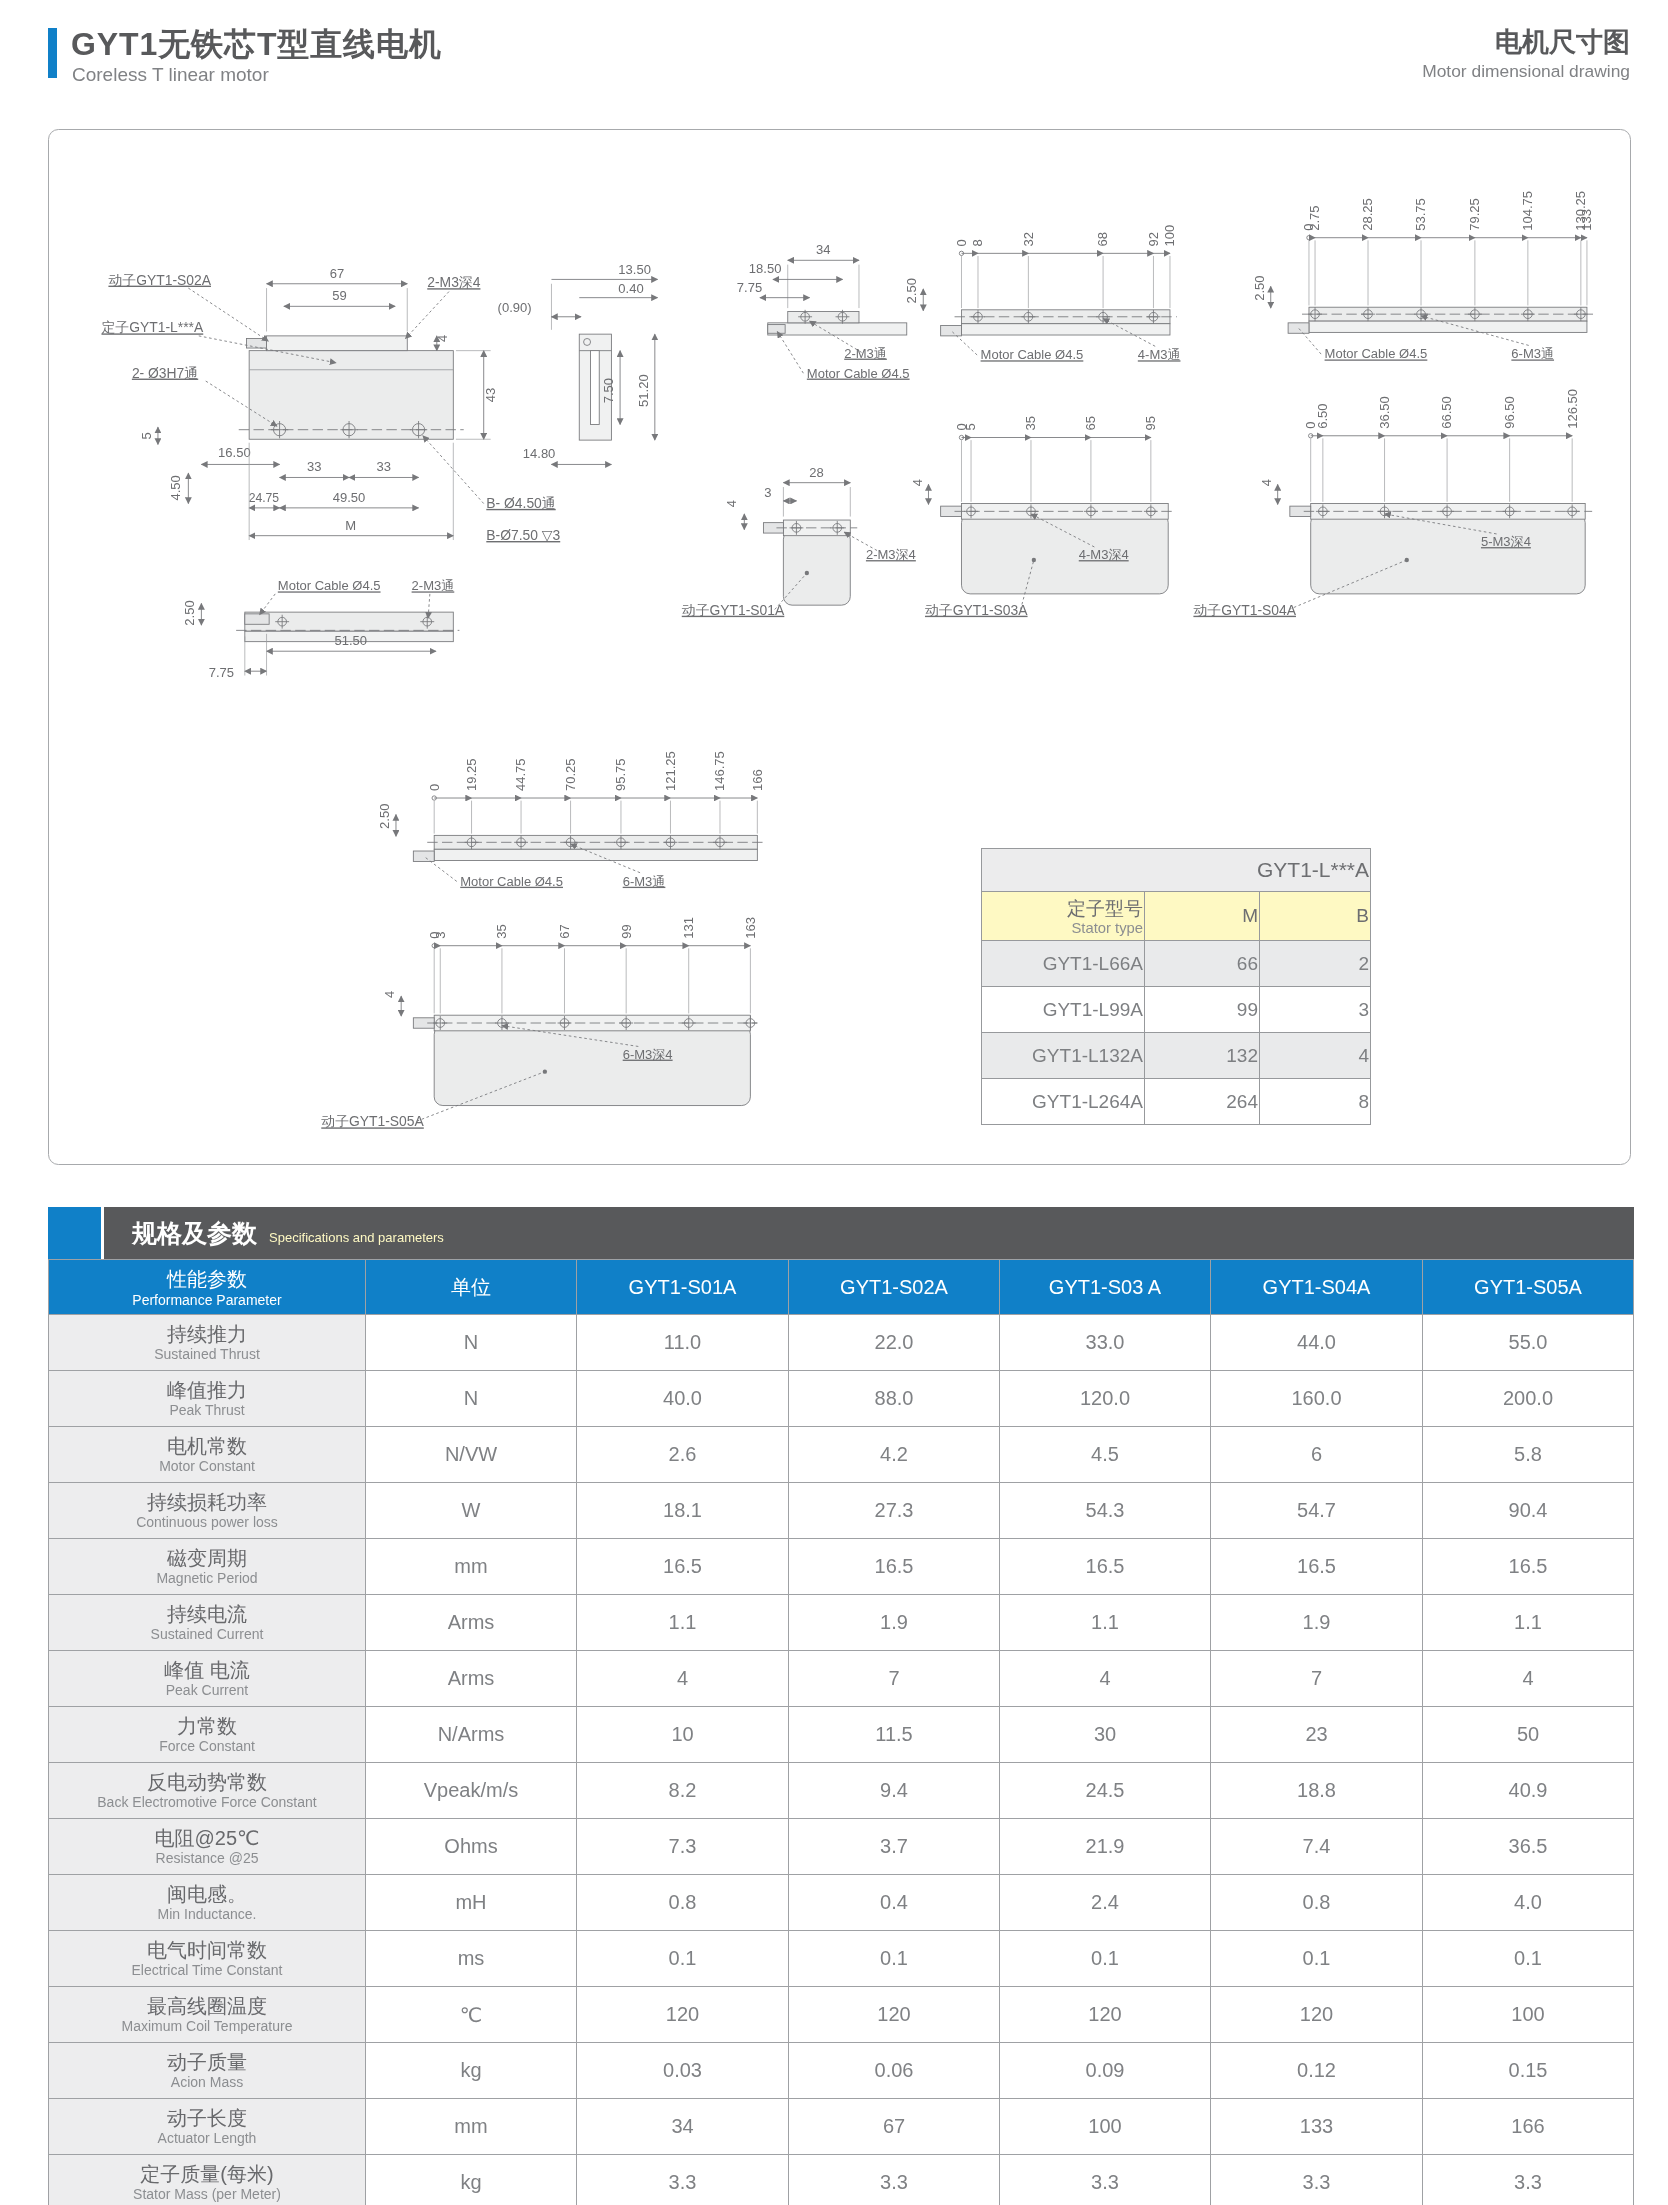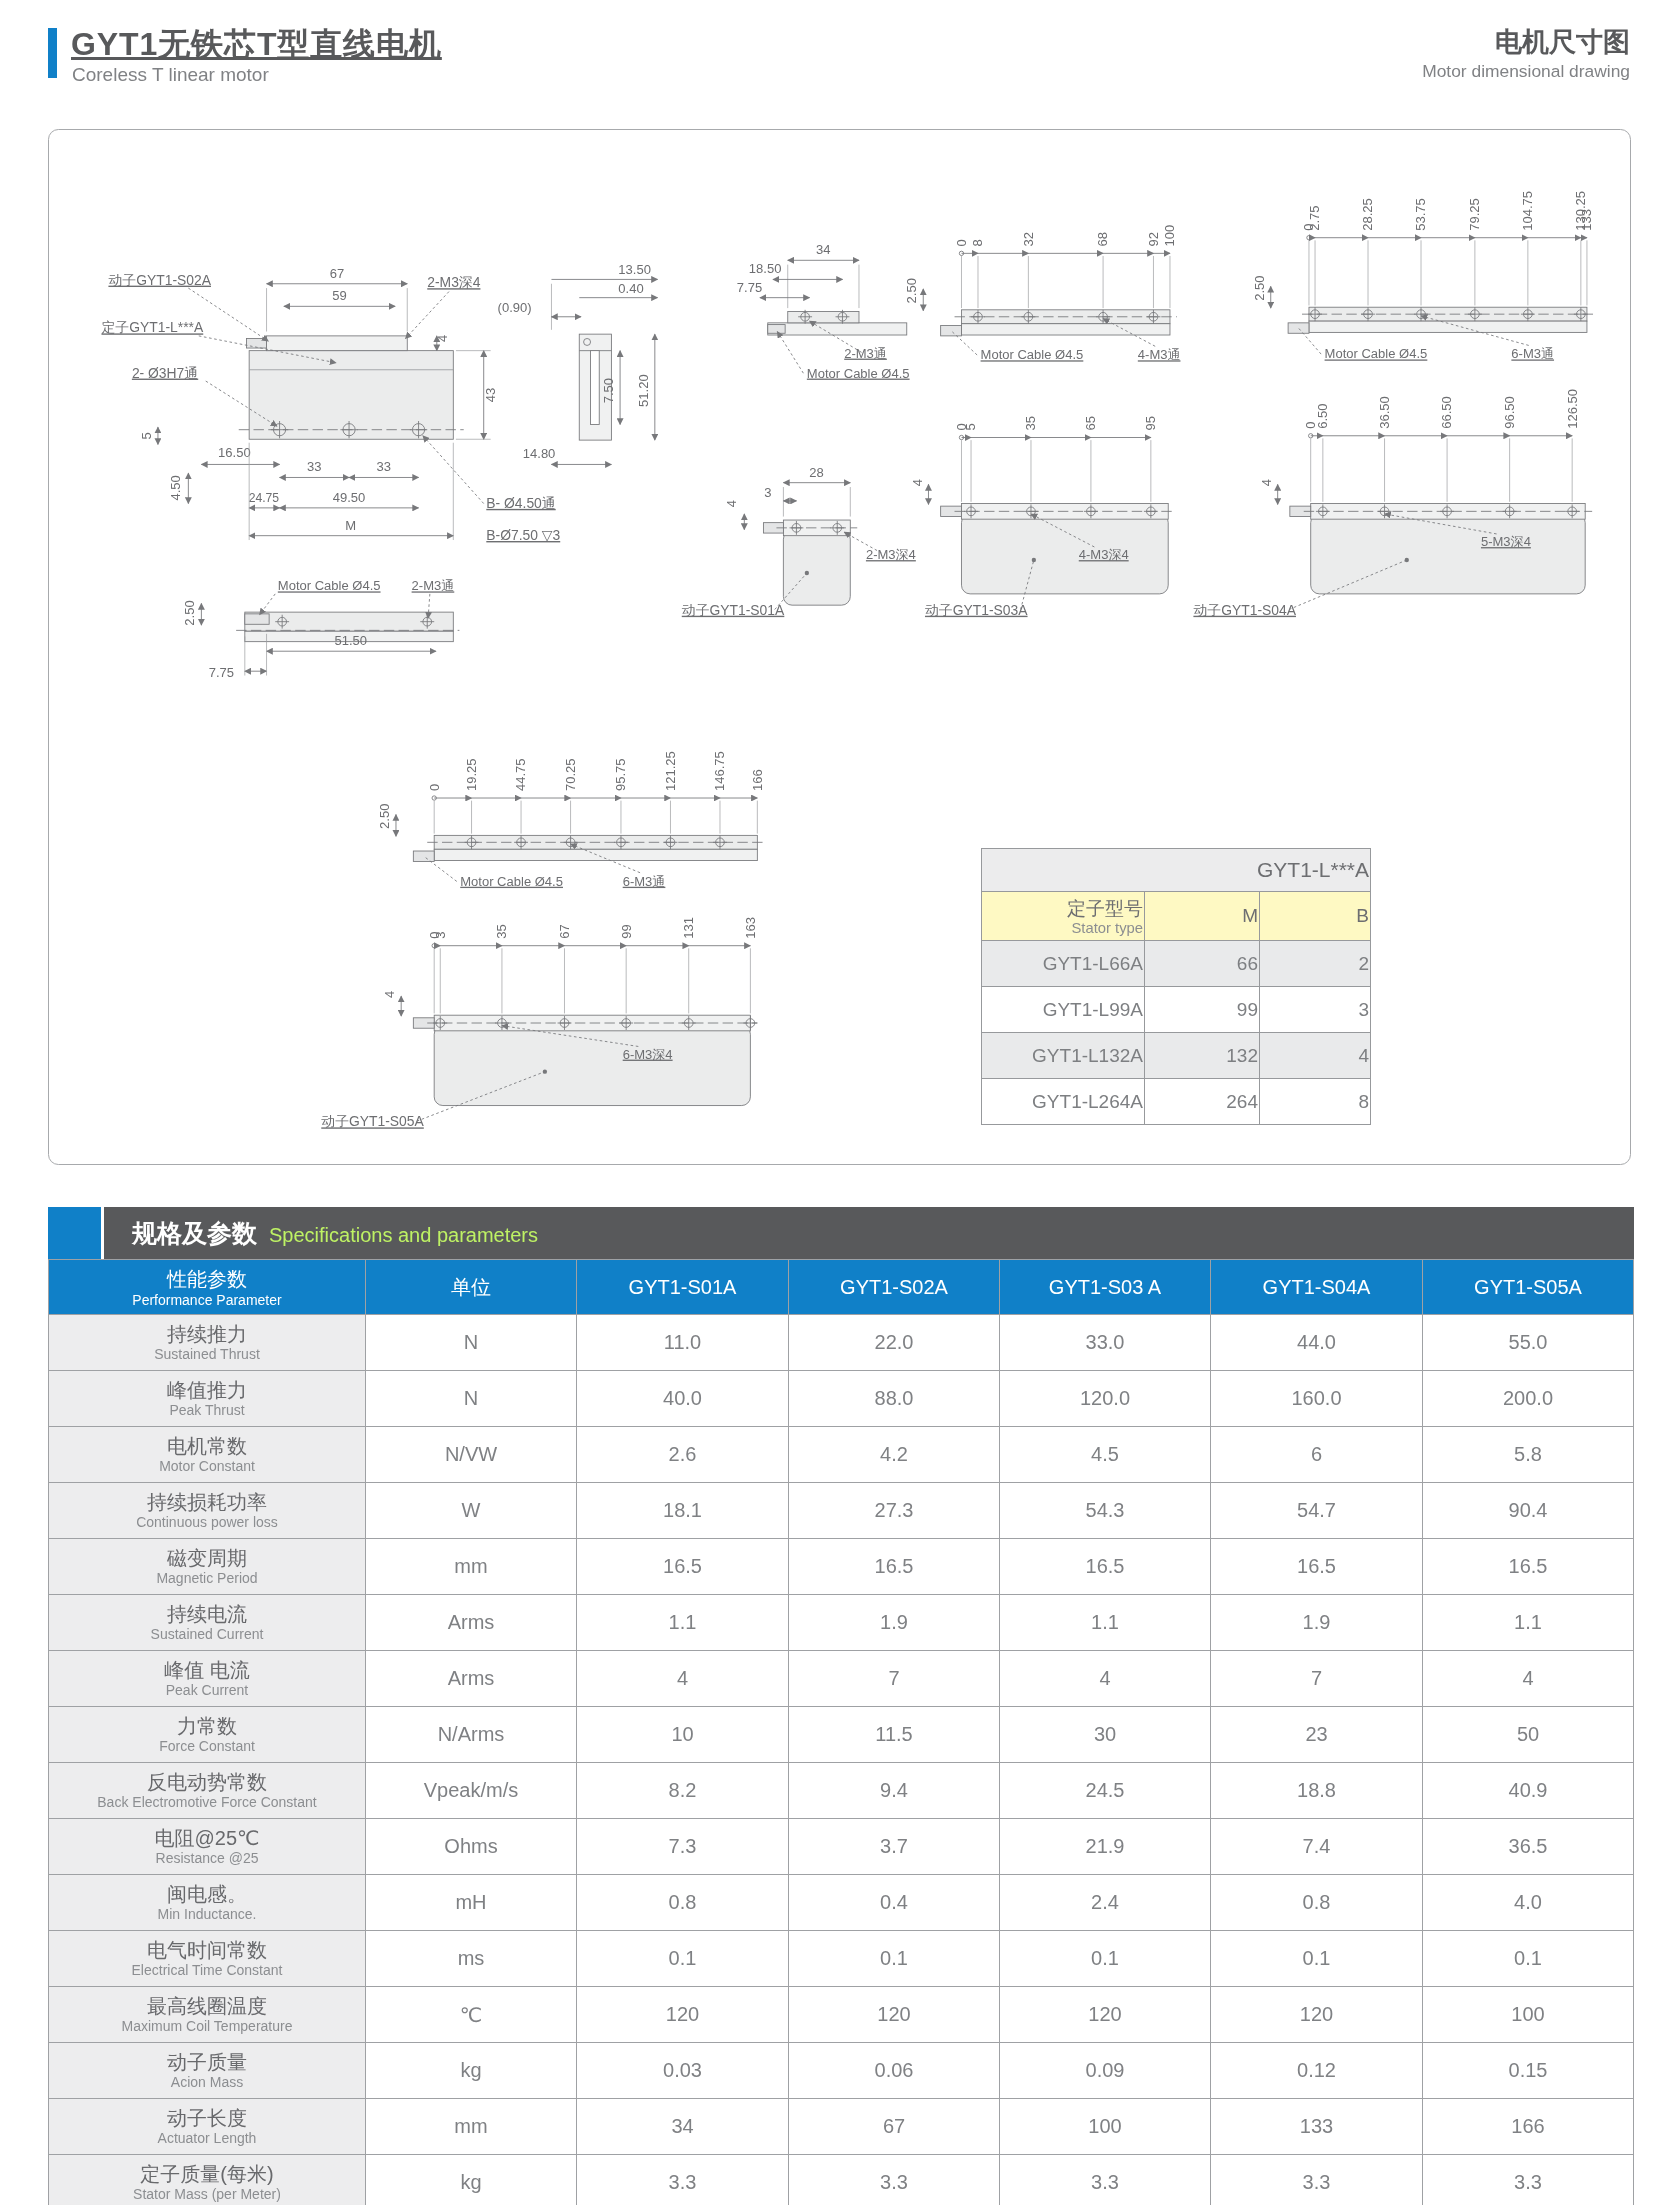--- a/index.html
+++ b/index.html
@@ -1,39 +1,39 @@
 <!DOCTYPE html>
 <html style="font-size:14px"><head>
 <meta charset="utf-8">
 <style>
   html,body{margin:0;padding:0;background:#fff;}
   body{width:1669px;height:2206px;position:relative;font-family:"Liberation Sans","DejaVu Sans",sans-serif;color:#58595b;overflow:hidden;}
   
   .hdr-bar{position:absolute;left:48px;top:28px;width:8.7px;height:50px;background:#1080c8;}
-  .hdr-title{position:absolute;left:71px;top:22.6px;font-size:32px;font-weight:bold;color:#58595b;letter-spacing:0.9px;text-decoration:underline;}
+  .hdr-title{position:absolute;left:71px;top:22.6px;font-size:32px;font-weight:bold;color:#58595b;letter-spacing:0.9px;}
   .hdr-sub{position:absolute;left:72px;top:64px;font-size:19px;color:#808285;}
   .hdr-r-title{position:absolute;right:39px;top:24px;font-size:27px;font-weight:bold;color:#58595b;}
   .hdr-r-sub{position:absolute;right:39px;top:61px;font-size:17.4px;color:#808285;text-align:right;}
   
   .panel{position:absolute;left:48px;top:129px;width:1583px;height:1036px;border:1.7px solid #a7a9ac;border-radius:10.4px;box-sizing:border-box;background:#fff;}
   .panel svg{position:absolute;left:0;top:0;}
   
   .stator{position:absolute;left:932px;top:718px;width:389px;border-collapse:collapse;table-layout:fixed;}
   .stator td,.stator th{border:0.9px solid #97999c;text-align:right;vertical-align:middle;font-weight:normal;}
   .stator .t-title{height:40px;background:#ececed;font-size:21px;color:#6d6e71;}
   .stator .t-head{height:49px;background:#fef9c3;font-size:19px;color:#6d6e71;}
   .stator .t-head .en{display:block;font-size:14.8px;color:#8c8e91;margin-top:-1.7px;padding-left:20px;}
   .stator .t-row td{height:43px;font-size:19px;color:#7d7f82;}
   .stator .t-row:nth-child(odd) td{background:#e9eaeb;}
   
   .specband{position:absolute;left:48px;top:1207px;width:1586px;height:64px;}
   .spec-accent{position:absolute;left:0;top:0;width:53px;height:52px;background:#1080c8;}
   .spec-gray{position:absolute;left:56px;top:0;width:1530px;height:52px;background:#58595b;display:flex;align-items:baseline;}
   .spec-gray .zh{font-size:25px;font-weight:bold;color:#fff;margin-left:28px;line-height:52px;}
-  .spec-gray .en{font-size:20px;color:#bef264;margin-left:12px;}
+  .spec-gray .en{font-size:13px;color:#fef9c3;margin-left:12px;}
   
   .spec{position:absolute;left:48px;top:1259px;width:1586px;border-collapse:collapse;table-layout:fixed;}
   .spec th,.spec td{border:0.9px solid #9fa1a4;text-align:center;vertical-align:middle;padding:0;}
   .spec thead th{background:#1080c8;color:#fff;height:54px;font-weight:normal;font-size:20px;}
   .spec thead .en{display:block;font-size:14px;margin-top:-0.9px;}
   .spec tbody tr{height:56px;margin-top:7px;}
   .spec td.lbl{background:#ededee;}
   .spec td.lbl .zh{font-size:20px;color:#68696c;line-height:22.6px;}
   .spec td.lbl .en{font-size:14px;color:#8c8e91;line-height:16.5px;}
   .spec td.val{background:#fff;font-size:20px;color:#7f8184;}

